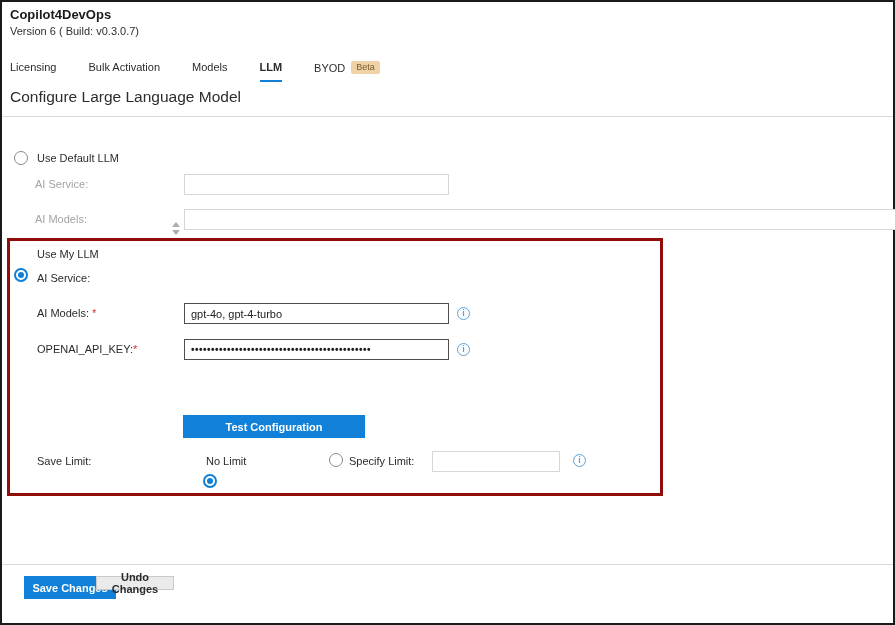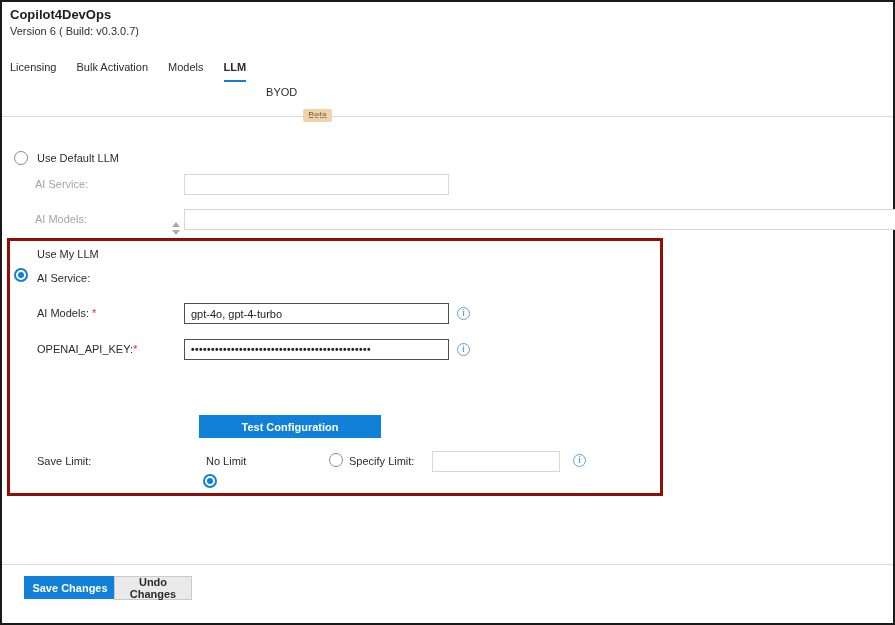--- a/index.html
+++ b/index.html
@@ -7,26 +7,26 @@
   body { font-family: "Liberation Sans", sans-serif; background: #ffffff; }
   .frame {
     position: relative; width: 895px; height: 625px;
     border: 2px solid #1a1a1a; background: #fff;
   }
   .abs { position: absolute; }
 
   .app-title { left: 8px; top: 5px; font-size: 13px; font-weight: bold; color: #1b1b1b; }
   .app-version { left: 8px; top: 23px; font-size: 11px; color: #2f2f2f; }
 
-  .tabs { left: 8px; top: 59px; display: flex; gap: 20px; align-items: flex-start; }
+  .tabs { left: 8px; top: 59px; display: flex; gap: 32px; align-items: flex-start; }
   .tab { font-size: 11px; color: #2b2b2b; padding-bottom: 7px; cursor: default; white-space: nowrap; display: flex; align-items: center; gap: 6px; }
   .tab.active { font-weight: bold; border-bottom: 2px solid #1080d8; }
   .badge {
     font-size: 9px; color: #7a5c28; background: #efd3a7;
-    padding: 2px 5px; border-radius: 2px; line-height: 1; margin-top: 48px;
+    padding: 2px 5px; border-radius: 2px; line-height: 1;
   }
 
   .page-heading { left: 8px; top: 86px; font-size: 15.5px; font-weight: 400; color: #2d2d2d; }
   .divider { left: 0; right: 0; height: 0; border-top: 1px solid #d9d9d9; }
   .divider-top { top: 114px; }
   .divider-bottom { top: 562px; }
 
   .intro { left: 8px; top: 127px; font-size: 11px; color: #1f1f1f; }
 
   .lbl { font-size: 11px; color: #2b2b2b; white-space: nowrap; }
@@ -70,23 +70,23 @@
 
   .note { left: 182px; top: 380px; font-size: 10.5px; font-style: italic; color: #8c8c8c; }
 
   .btn {
     display: flex; align-items: center; justify-content: center;
     font-family: "Liberation Sans", sans-serif; font-size: 11px;
     font-weight: bold; cursor: pointer; border: none;
   }
   .btn-primary { background: #1080d8; color: #ffffff; }
   .btn-secondary { background: #eaeaea; color: #2b2b2b; border: 1px solid #c9c9c9; }
-  .btn-test { left: 197px; top: 413px; width: 182px; height: 23px; }
+  .btn-test { left: 181px; top: 413px; width: 182px; height: 23px; }
   .btn-save { left: 22px; top: 574px; width: 92px; height: 23px; }
-  .btn-undo { left: 112px; top: 574px; width: 78px; height: 24px; }
+  .btn-undo { left: 94px; top: 574px; width: 78px; height: 14px; }
 
   .info-icon {
     display: inline-block; width: 13px; height: 13px; border-radius: 50%;
     border: 1px solid #5ca3d9; color: #5ca3d9; font-size: 9px; font-weight: bold;
     line-height: 11px; text-align: center; cursor: default;
   }
 </style>
 </head>
 <body>
 
@@ -110,20 +110,21 @@
     <div class="tab active">
       <span>LLM</span>
     </div>
     <div class="tab">
       <span>BYOD</span>
       <span class="badge">Beta</span>
     </div>
   </div>
 
   
+  <div class="abs page-heading">Configure Large Language Model</div>
   <div class="abs divider divider-top"></div>
 
   
 
   
   <span class="abs radio" style="left:12px; top:149px;"></span>
   <span class="abs lbl" style="left:35px; top:150px;">Use Default LLM</span>
 
   <span class="abs lbl muted" style="left:33px; top:176px;">AI Service:</span>
   <span class="abs field" style="left:182px; top:172px;">

